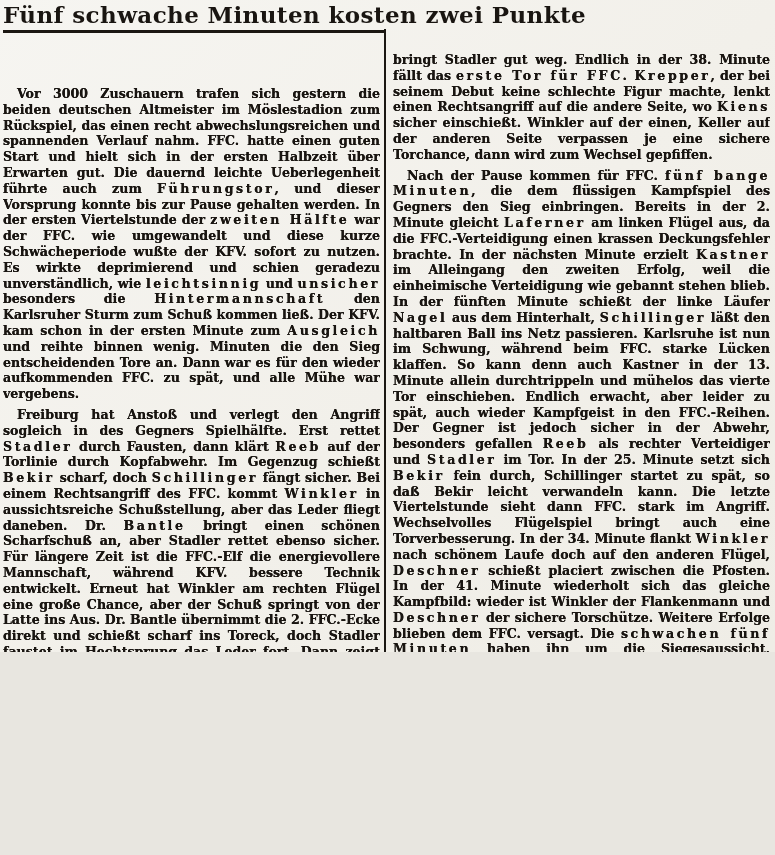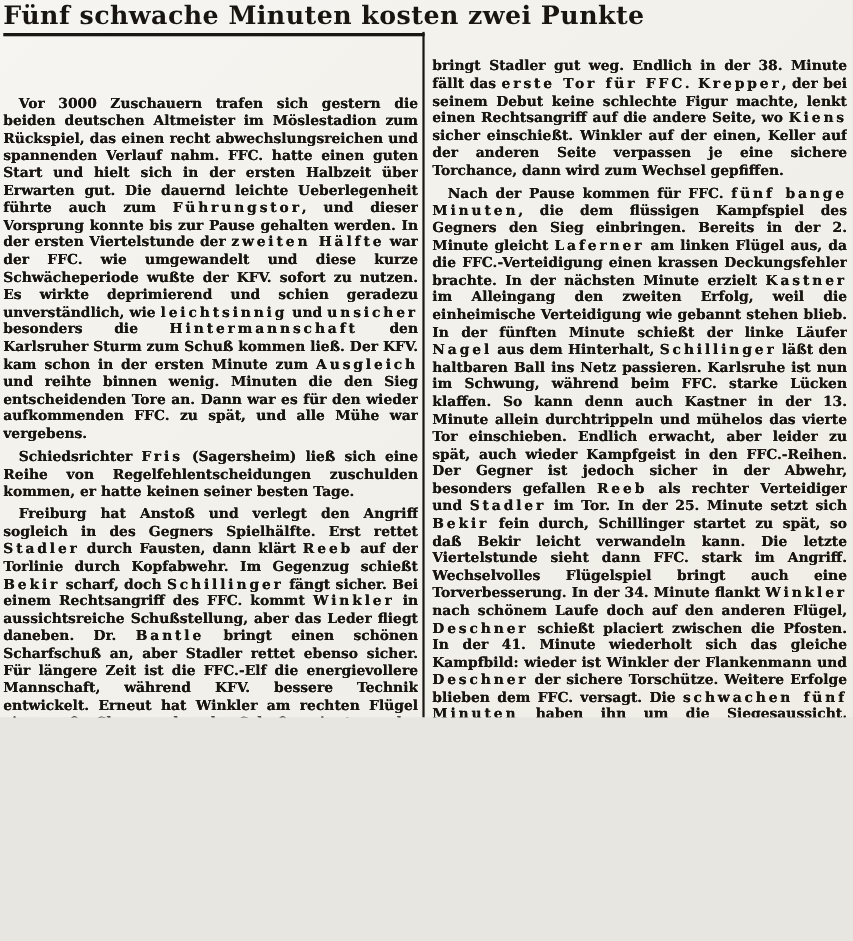--- a/index.html
+++ b/index.html
@@ -56,21 +56,20 @@
 
 <div class="page">
 
   <div class="headline">Fünf schwache Minuten kosten zwei Punkte</div>
 
 
   <div class="divider"></div>
 
   <div class="col col-left">
     <p>Vor 3000 Zuschauern trafen sich gestern die beiden deutschen Altmeister im Möslestadion zum Rückspiel, das einen recht abwechslungsreichen und spannenden Verlauf nahm. FFC. hatte einen guten Start und hielt sich in der ersten Halbzeit über Erwarten gut. Die dauernd leichte Ueberlegenheit führte auch zum <span class="sp">Führungstor</span>, und dieser Vorsprung konnte bis zur Pause gehalten werden. In der ersten Viertelstunde der <span class="sp">zweiten Hälfte</span> war der FFC. wie umgewandelt und diese kurze Schwächeperiode wußte der KFV. sofort zu nutzen. Es wirkte deprimierend und schien geradezu unverständlich, wie <span class="sp">leichtsinnig</span> und <span class="sp">unsicher</span> besonders die <span class="sp">Hintermannschaft</span> den Karlsruher Sturm zum Schuß kommen ließ. Der KFV. kam schon in der ersten Minute zum <span class="sp">Ausgleich</span> und reihte binnen wenig. Minuten die den Sieg entscheidenden Tore an. Dann war es für den wieder aufkommenden FFC. zu spät, und alle Mühe war vergebens.</p>
-    <p>Schiedsrichter <span class="sp">Fris</span> (Sagersheim) ließ sich eine Reihe von Regelfehlentscheidungen zuschulden kommen, er hatte keinen seiner besten Tage.</p>
     <p>Freiburg hat Anstoß und verlegt den Angriff sogleich in des Gegners Spielhälfte. Erst rettet <span class="sp">Stadler</span> durch Fausten, dann klärt <span class="sp">Reeb</span> auf der Torlinie durch Kopfabwehr. Im Gegenzug schießt <span class="sp">Bekir</span> scharf, doch <span class="sp">Schillinger</span> fängt sicher. Bei einem Rechtsangriff des FFC. kommt <span class="sp">Winkler</span> in aussichtsreiche Schußstellung, aber das Leder fliegt daneben. Dr. <span class="sp">Bantle</span> bringt einen schönen Scharfschuß an, aber Stadler rettet ebenso sicher. Für längere Zeit ist die FFC.-Elf die energievollere Mannschaft, während KFV. bessere Technik entwickelt. Erneut hat Winkler am rechten Flügel eine große Chance, aber der Schuß springt von der Latte ins Aus. Dr. Bantle übernimmt die 2. FFC.-Ecke direkt und schießt scharf ins Toreck, doch Stadler faustet im Hechtsprung das Leder fort. Dann zeigt <span class="sp">Schillinger</span> zwei gute Paraden, indem er Schüsse von Bekir und Kastner meistert. Ein scharfer Flachschuß von Kastner streicht knapp neben dem Pfosten vorbei, dann vereitelt Schillinger einen Schuß von Bekir durch Wegfausten. Die nachfolgenden drei Ecken für FFC.</p>
   </div>
 
   <div class="col col-right">
     <p class="noindent">bringt Stadler gut weg. Endlich in der 38. Minute fällt das <span class="sp">erste Tor für FFC.</span> <span class="sp">Krepper</span>, der bei seinem Debut keine schlechte Figur machte, lenkt einen Rechtsangriff auf die andere Seite, wo <span class="sp">Kiens</span> sicher einschießt. Winkler auf der einen, Keller auf der anderen Seite verpassen je eine sichere Torchance, dann wird zum Wechsel gepfiffen.</p>
     <p>Nach der Pause kommen für FFC. <span class="sp">fünf bange Minuten</span>, die dem flüssigen Kampfspiel des Gegners den Sieg einbringen. Bereits in der 2. Minute gleicht <span class="sp">Laferner</span> am linken Flügel aus, da die FFC.-Verteidigung einen krassen Deckungsfehler brachte. In der nächsten Minute erzielt <span class="sp">Kastner</span> im Alleingang den zweiten Erfolg, weil die einheimische Verteidigung wie gebannt stehen blieb. In der fünften Minute schießt der linke Läufer <span class="sp">Nagel</span> aus dem Hinterhalt, <span class="sp">Schillinger</span> läßt den haltbaren Ball ins Netz passieren. Karlsruhe ist nun im Schwung, während beim FFC. starke Lücken klaffen. So kann denn auch Kastner in der 13. Minute allein durchtrippeln und mühelos das vierte Tor einschieben. Endlich erwacht, aber leider zu spät, auch wieder Kampfgeist in den FFC.-Reihen. Der Gegner ist jedoch sicher in der Abwehr, besonders gefallen <span class="sp">Reeb</span> als rechter Verteidiger und <span class="sp">Stadler</span> im Tor. In der 25. Minute setzt sich <span class="sp">Bekir</span> fein durch, Schillinger startet zu spät, so daß Bekir leicht verwandeln kann. Die letzte Viertelstunde sieht dann FFC. stark im Angriff. Wechselvolles Flügelspiel bringt auch eine Torverbesserung. In der 34. Minute flankt <span class="sp">Winkler</span> nach schönem Laufe doch auf den anderen Flügel, <span class="sp">Deschner</span> schießt placiert zwischen die Pfosten. In der 41. Minute wiederholt sich das gleiche Kampfbild: wieder ist Winkler der Flankenmann und <span class="sp">Deschner</span> der sichere Torschütze. Weitere Erfolge blieben dem FFC. versagt. Die <span class="sp">schwachen fünf Minuten</span> haben ihn um die Siegesaussicht, zumindest aber um die verdiente <span class="sp">Punkteteilung</span> gebracht. Erfreulicherweise kann die Tatsache gebucht werden, daß die 22 Mann sich durchweg während des ganzen Spieles sportlich und anständig bewegten. Weniger erfreulich machten sich wieder <span class="sp">einige Schreier</span> bemerkbar, die am Schluß das Abgehen des Schiedsrichters mit Pfuirufen glaubten begleiten zu müssen.</p>
     <div class="end-star">✱</div>
   </div>
 
 </div>

